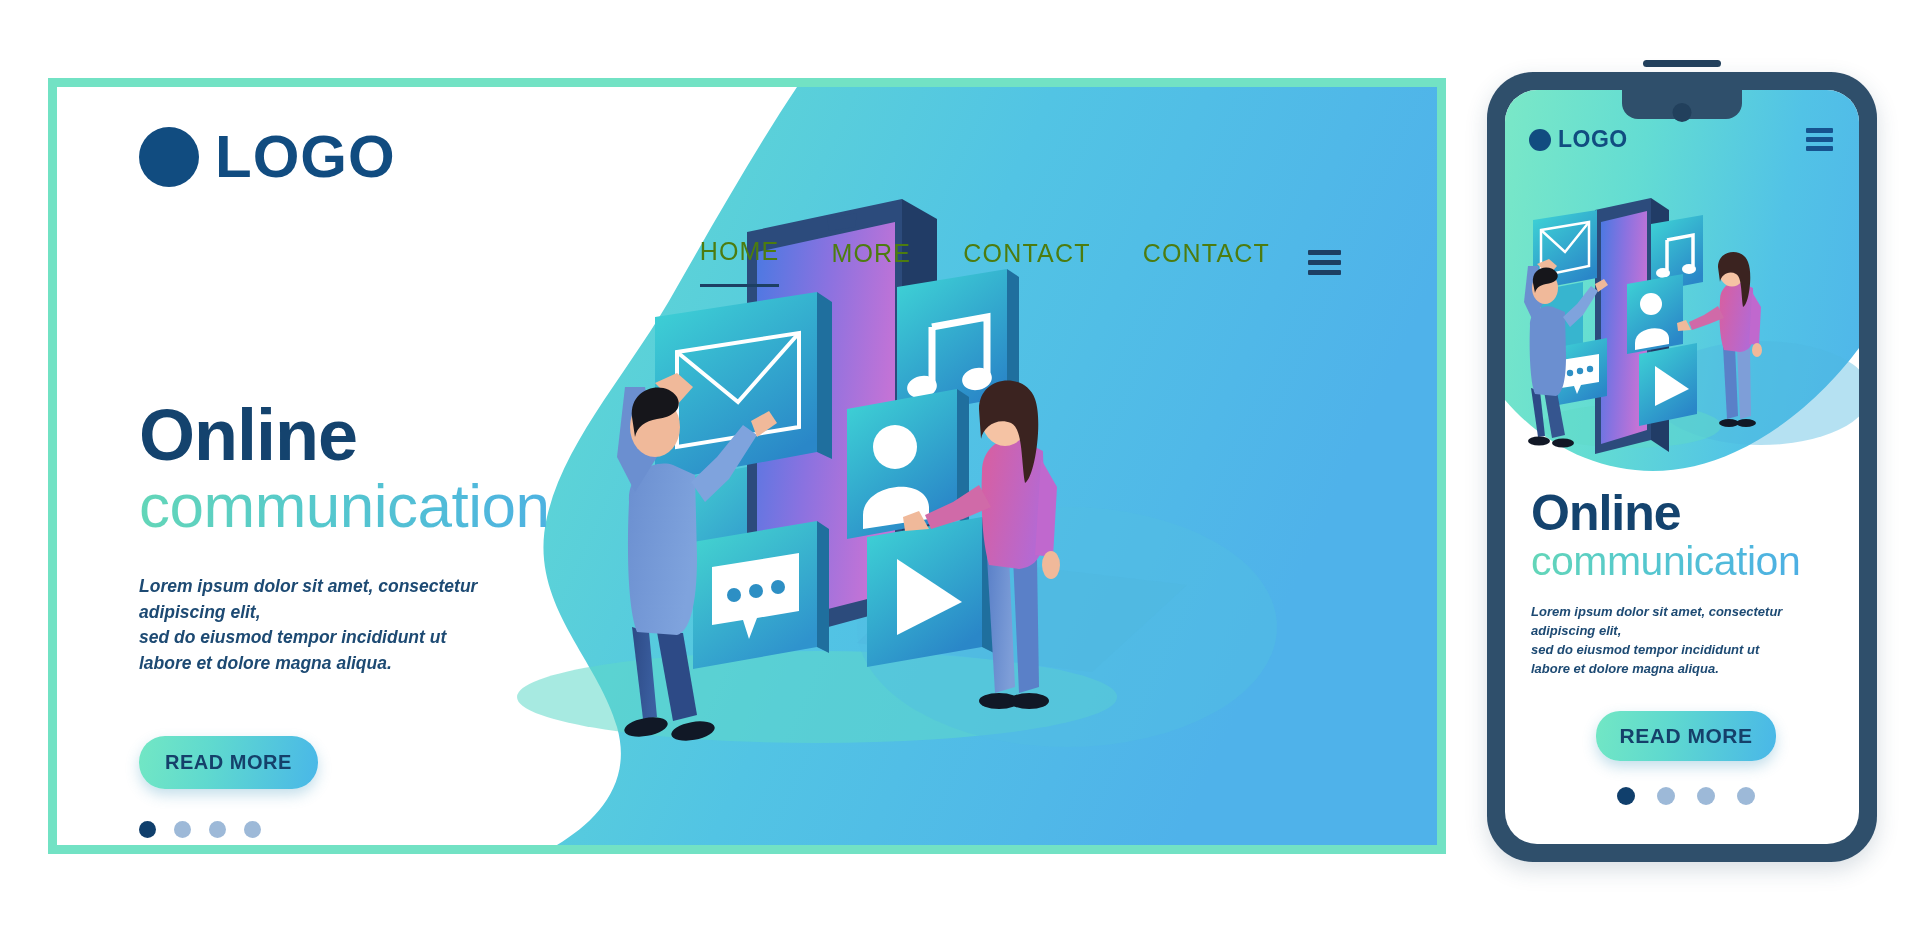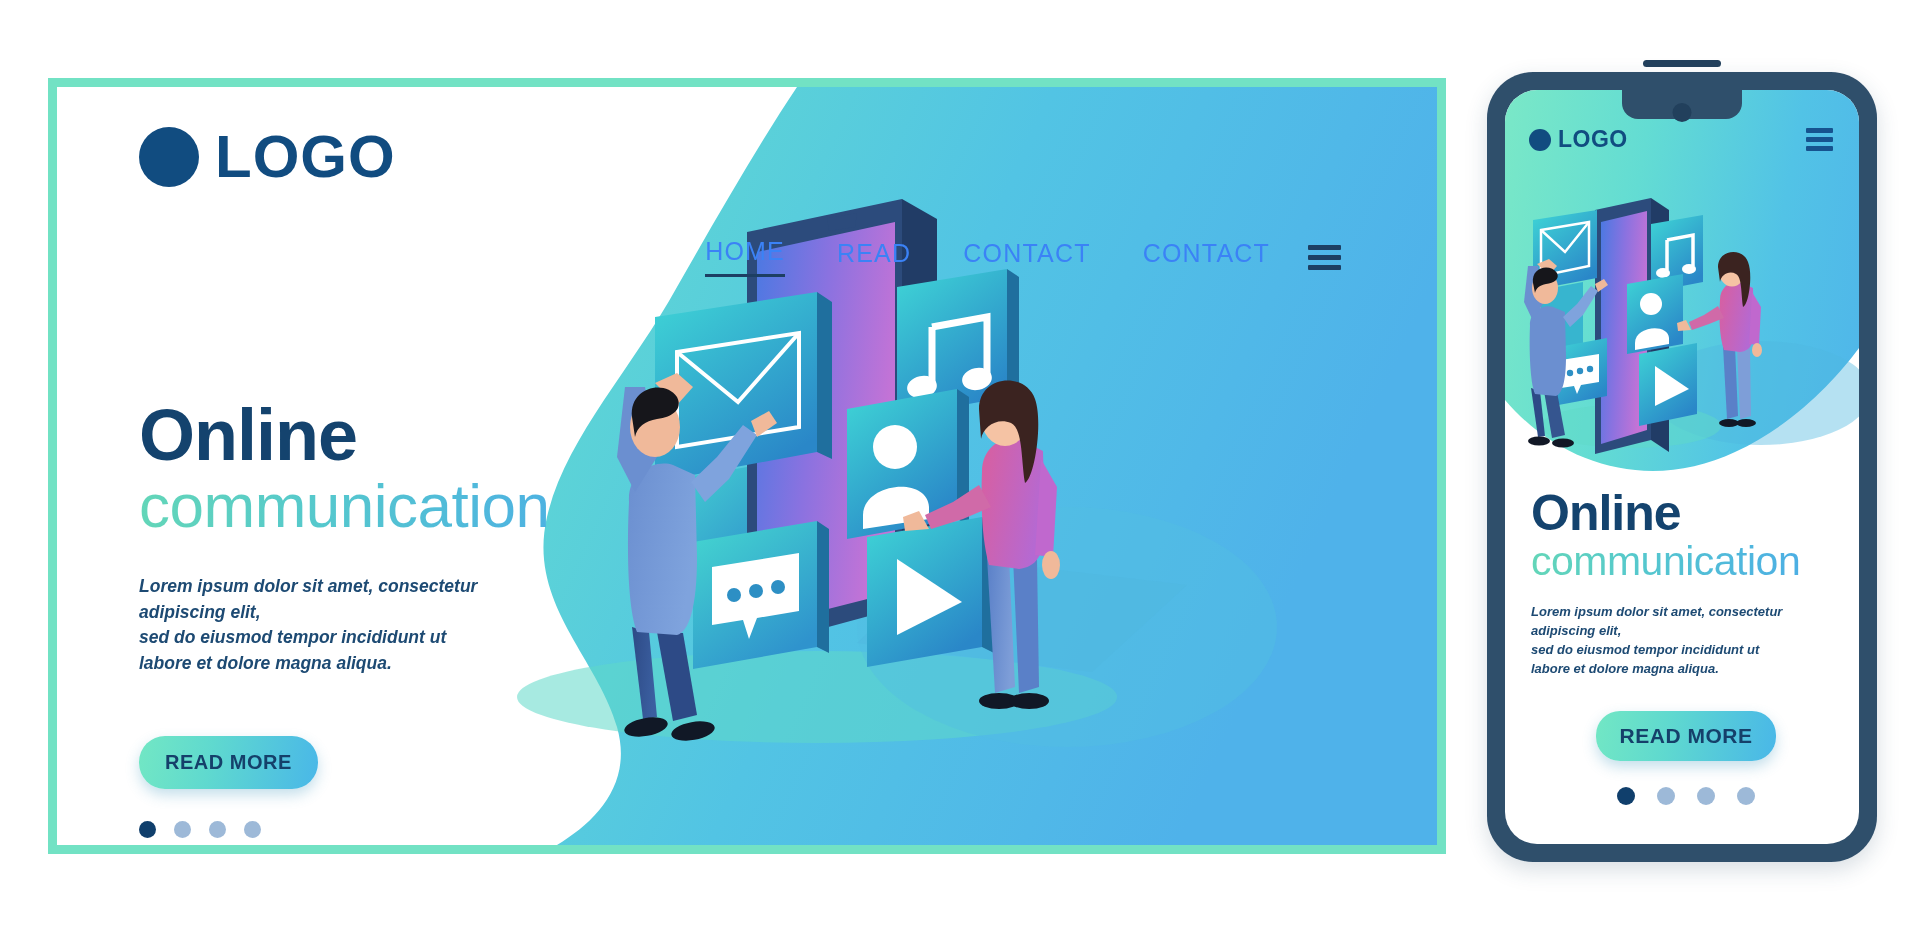--- a/index.html
+++ b/index.html
@@ -50,22 +50,22 @@
   .dots{margin-top:32px;display:flex;gap:18px;align-items:center;}
   .dot{width:17px;height:17px;border-radius:50%;background:#9db9d8;cursor:pointer;}
   .dot.active{background:#103f6c;}
 
   
   .nav{
     position:absolute;right:96px;top:150px;display:flex;align-items:center;
     gap:52px;z-index:10;
   }
   .nav a{
-    font-size:25px;color:#3b82f6;letter-spacing:1.2px;text-decoration:none;
-    padding-bottom:8px;
+    font-size:25px;color:#4d7c0f;letter-spacing:1.2px;text-decoration:none;
+    padding-bottom:18px;
   }
   .nav a.active{border-bottom:3px solid #1d3f63;}
   .burger{display:flex;flex-direction:column;gap:5px;cursor:pointer;margin-left:-14px;}
   .burger span{display:block;width:33px;height:5px;background:#1d3f63;border-radius:1px;}
 
   
   .phone-frame{
     position:absolute;left:1487px;top:72px;width:390px;height:790px;
     background:#2f4f6b;border-radius:46px;box-shadow:0 8px 22px rgba(40,70,100,.18);
   }
@@ -280,21 +280,21 @@
         <div class="dots">
           <span class="dot active"></span>
           <span class="dot"></span>
           <span class="dot"></span>
           <span class="dot"></span>
         </div>
       </div>
 
       <div class="nav">
         <a href="#" class="active">HOME</a>
-        <a href="#">READ</a>
+        <a href="#">MORE</a>
         <a href="#">CONTACT</a>
         <a href="#">CONTACT</a>
         <div class="burger">
           <span></span>
             <span></span>
             <span></span>
         </div>
       </div>
 
     </div>

